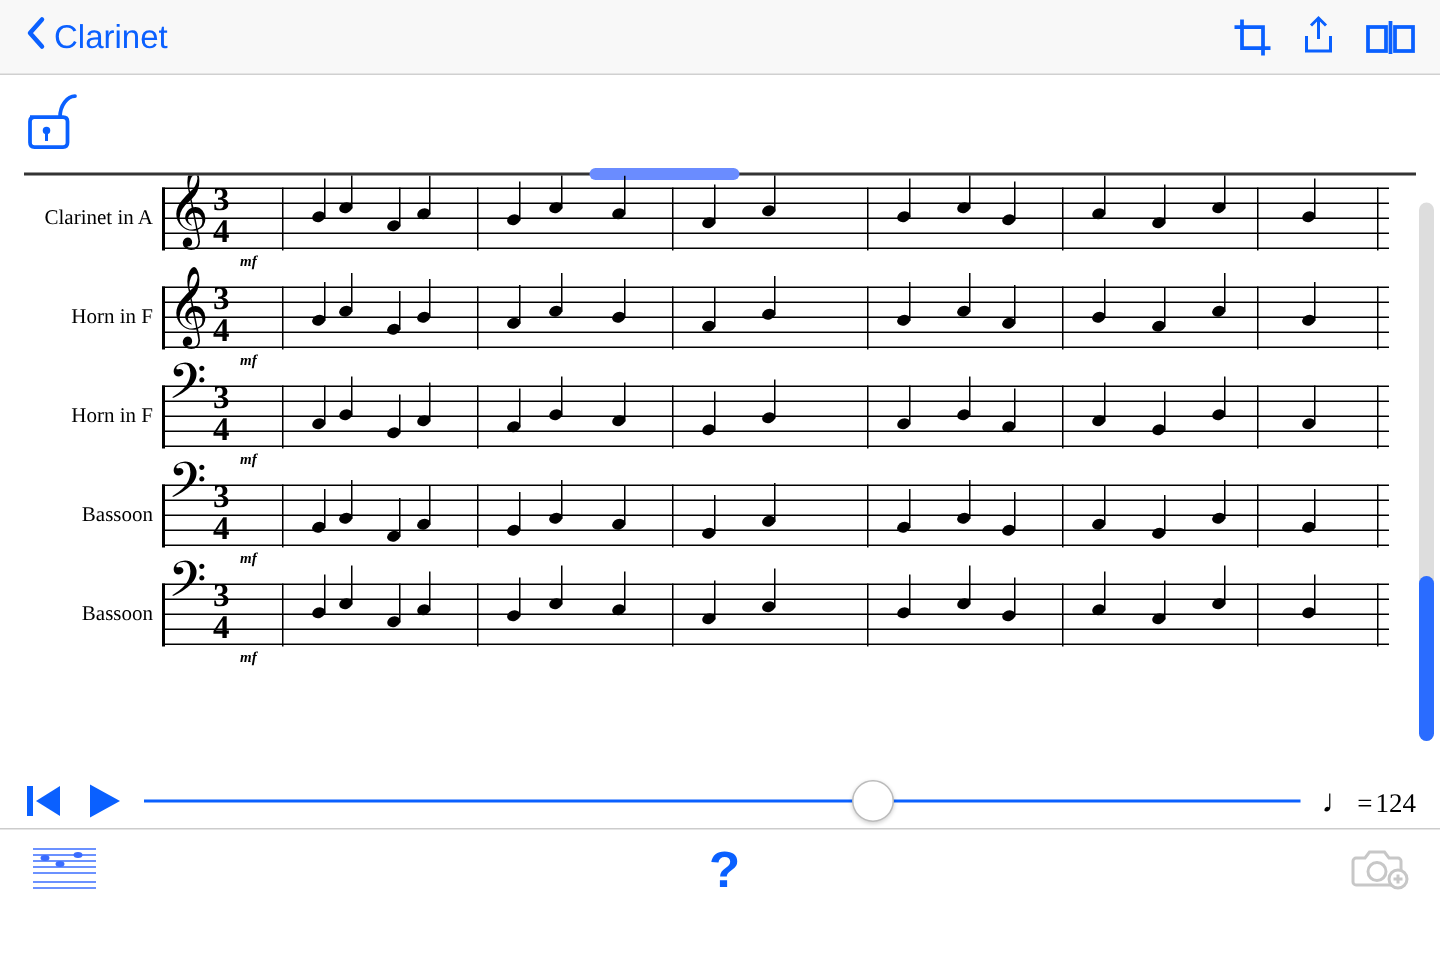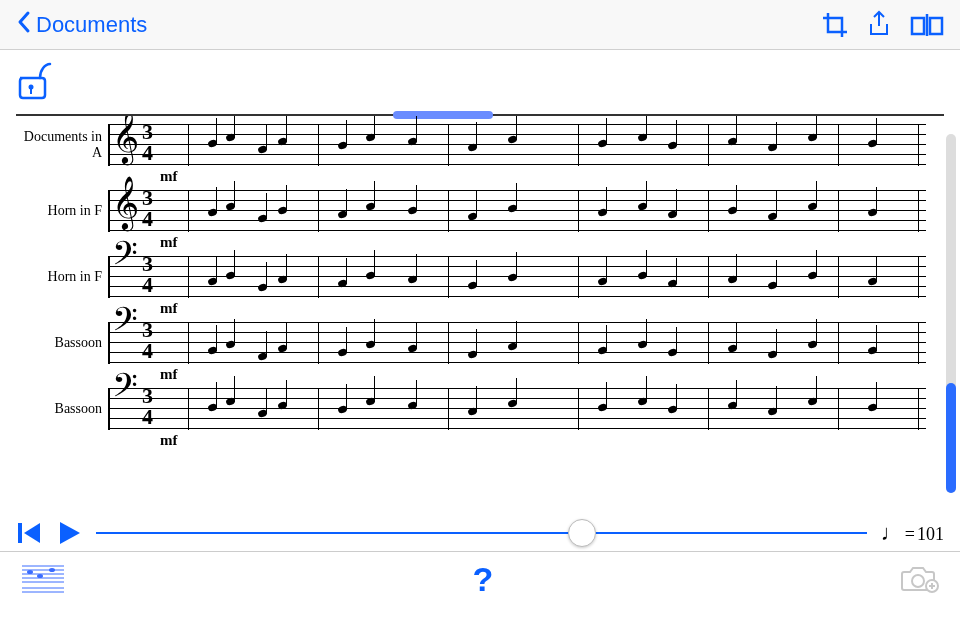--- a/index.html
+++ b/index.html
@@ -148,23 +148,24 @@
     top: -2px;
     font-family: serif;
     font-weight: bold;
     font-size: 22px;
     line-height: 0.95;
   }
   .dyn {
     position: absolute;
     left: 52px;
     top: 44px;
+    font-style: italic;
     font-family: serif;
     font-weight: bold;
-    font-size: 15px;
+    font-size: 10px;
   }
   .barline {
     position: absolute;
     top: 0; bottom: 0;
     width: 1px;
     background: #000;
   }
   .notehead {
     position: absolute;
     width: 9px; height: 7px;
@@ -231,21 +232,21 @@
 </head>
 <body>
 
 <div class="nav-bar">
   <div class="nav-left">
     <span>
       <svg width="16" height="24" viewBox="0 0 16 24">
           <polyline points="12,3 4,12 12,21" fill="none" stroke="#0a60ff" stroke-width="3" stroke-linecap="round" stroke-linejoin="round"></polyline>
         </svg>
     </span>
-    <span>Documents</span>
+    <span>Clarinet</span>
   </div>
   <div class="nav-right">
     <span class="nav-icon">
       <svg width="26" height="26" viewBox="0 0 26 26">
         <path d="M6 1v19h19M20 25V6H1" fill="none" stroke="#0a60ff" stroke-width="2.5"></path>
       </svg>
     </span>
     <span class="nav-icon">
       <svg width="26" height="30" viewBox="0 0 26 30">
         <path d="M13 2v14M8 7l5-5 5 5M5 14v10h16V14" fill="none" stroke="#0a60ff" stroke-width="2"></path>
@@ -272,21 +273,21 @@
   </span>
 </div>
 
 <div class="score-divider">
   <div class="playhead-indicator"></div>
 </div>
 
 <div class="score-area">
   <div id="staves">
       <div class="staff-block">
-        <div class="staff-label">Documents in A</div>
+        <div class="staff-label">Clarinet in A</div>
         <div class="staff">
           <div class="clef">𝄞</div>
           <div class="timesig">
             <div>3</div>
             <div>4</div>
           </div>
           <div class="dyn">mf</div>
           <div class="barline" style="left: 80px;"></div>
           <div class="barline" style="left: 210px;"></div>
           <div class="barline" style="left: 340px;"></div>
@@ -545,21 +546,21 @@
     <svg width="26" height="28" viewBox="0 0 26 28">
         <polygon points="4,3 24,14 4,25" fill="#0a60ff"></polygon>
       </svg>
   </span>
   <div class="seek">
     <div class="seek-thumb"></div>
   </div>
   <div class="tempo">
     <span class="tempo-note">♩</span>
     <span>= </span>
-    <span>101</span>
+    <span>124</span>
   </div>
 </div>
 
 <div class="bottom-bar">
   <span class="bottom-left">
     <svg width="46" height="36" viewBox="0 0 46 36">
       <g stroke="#3a6cff" stroke-width="1">
         <line x1="2" y1="6" x2="44" y2="6"></line>
           <line x1="2" y1="10" x2="44" y2="10"></line>
         <line x1="2" y1="14" x2="44" y2="14"></line>

